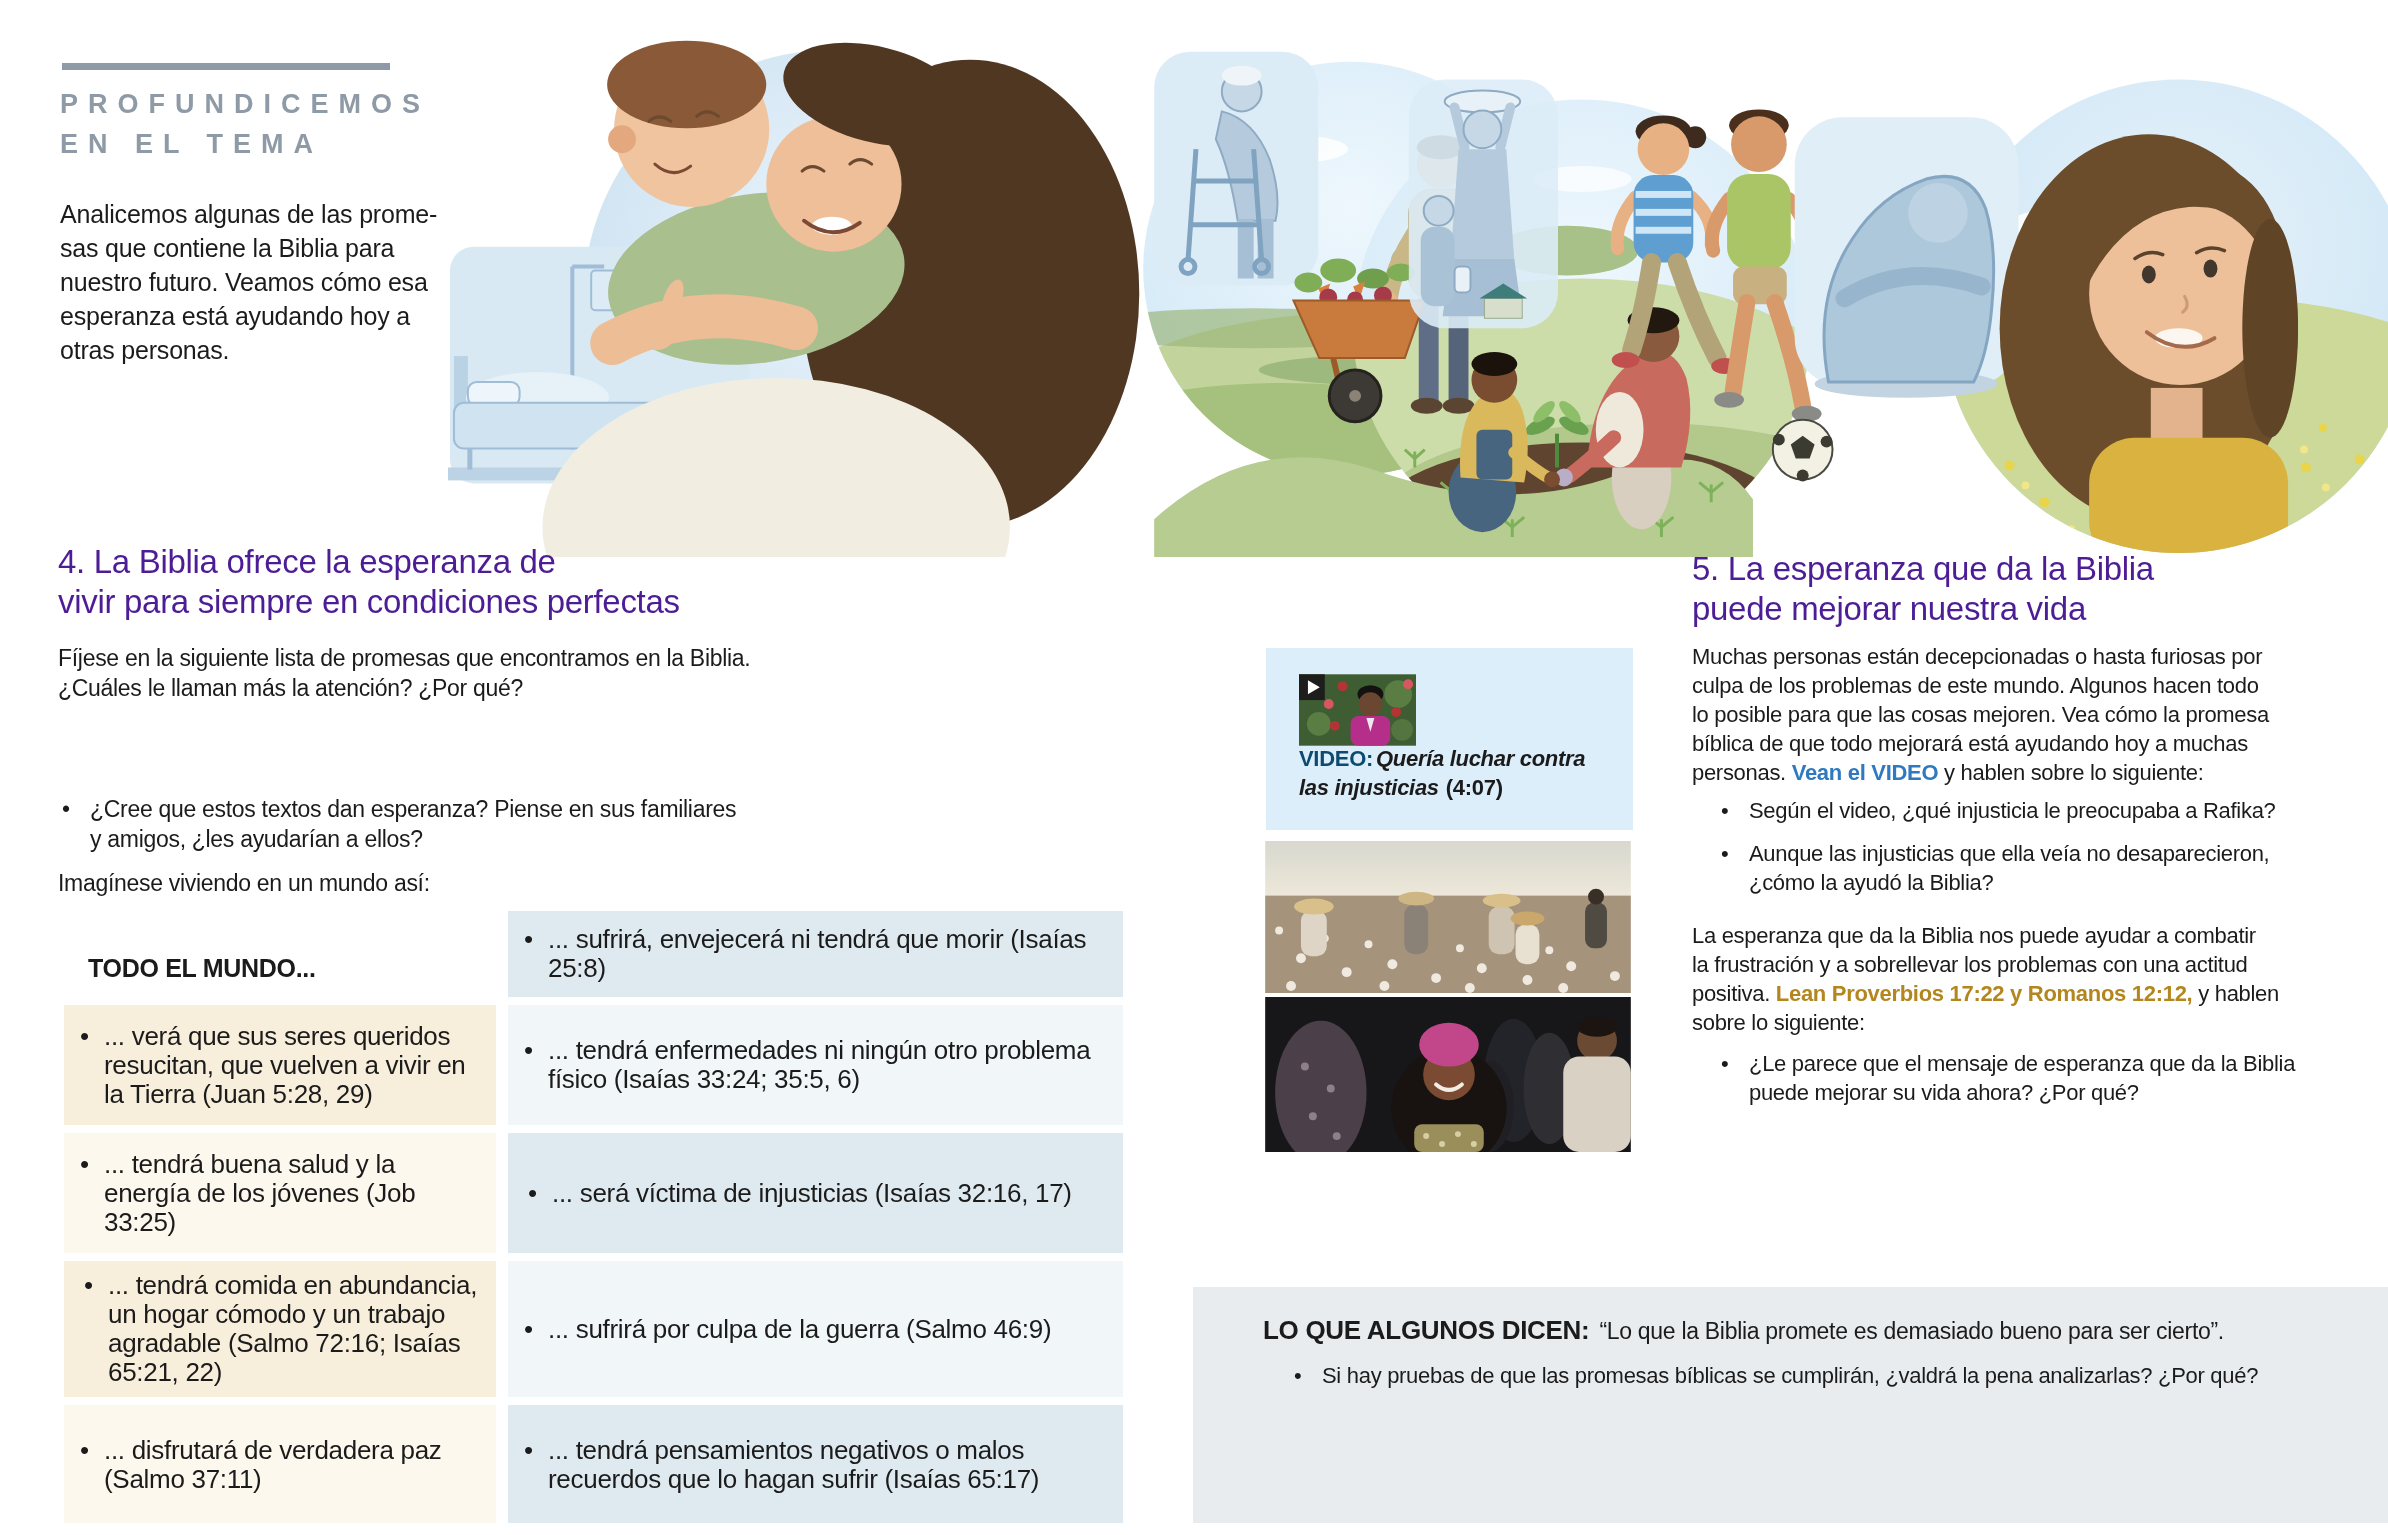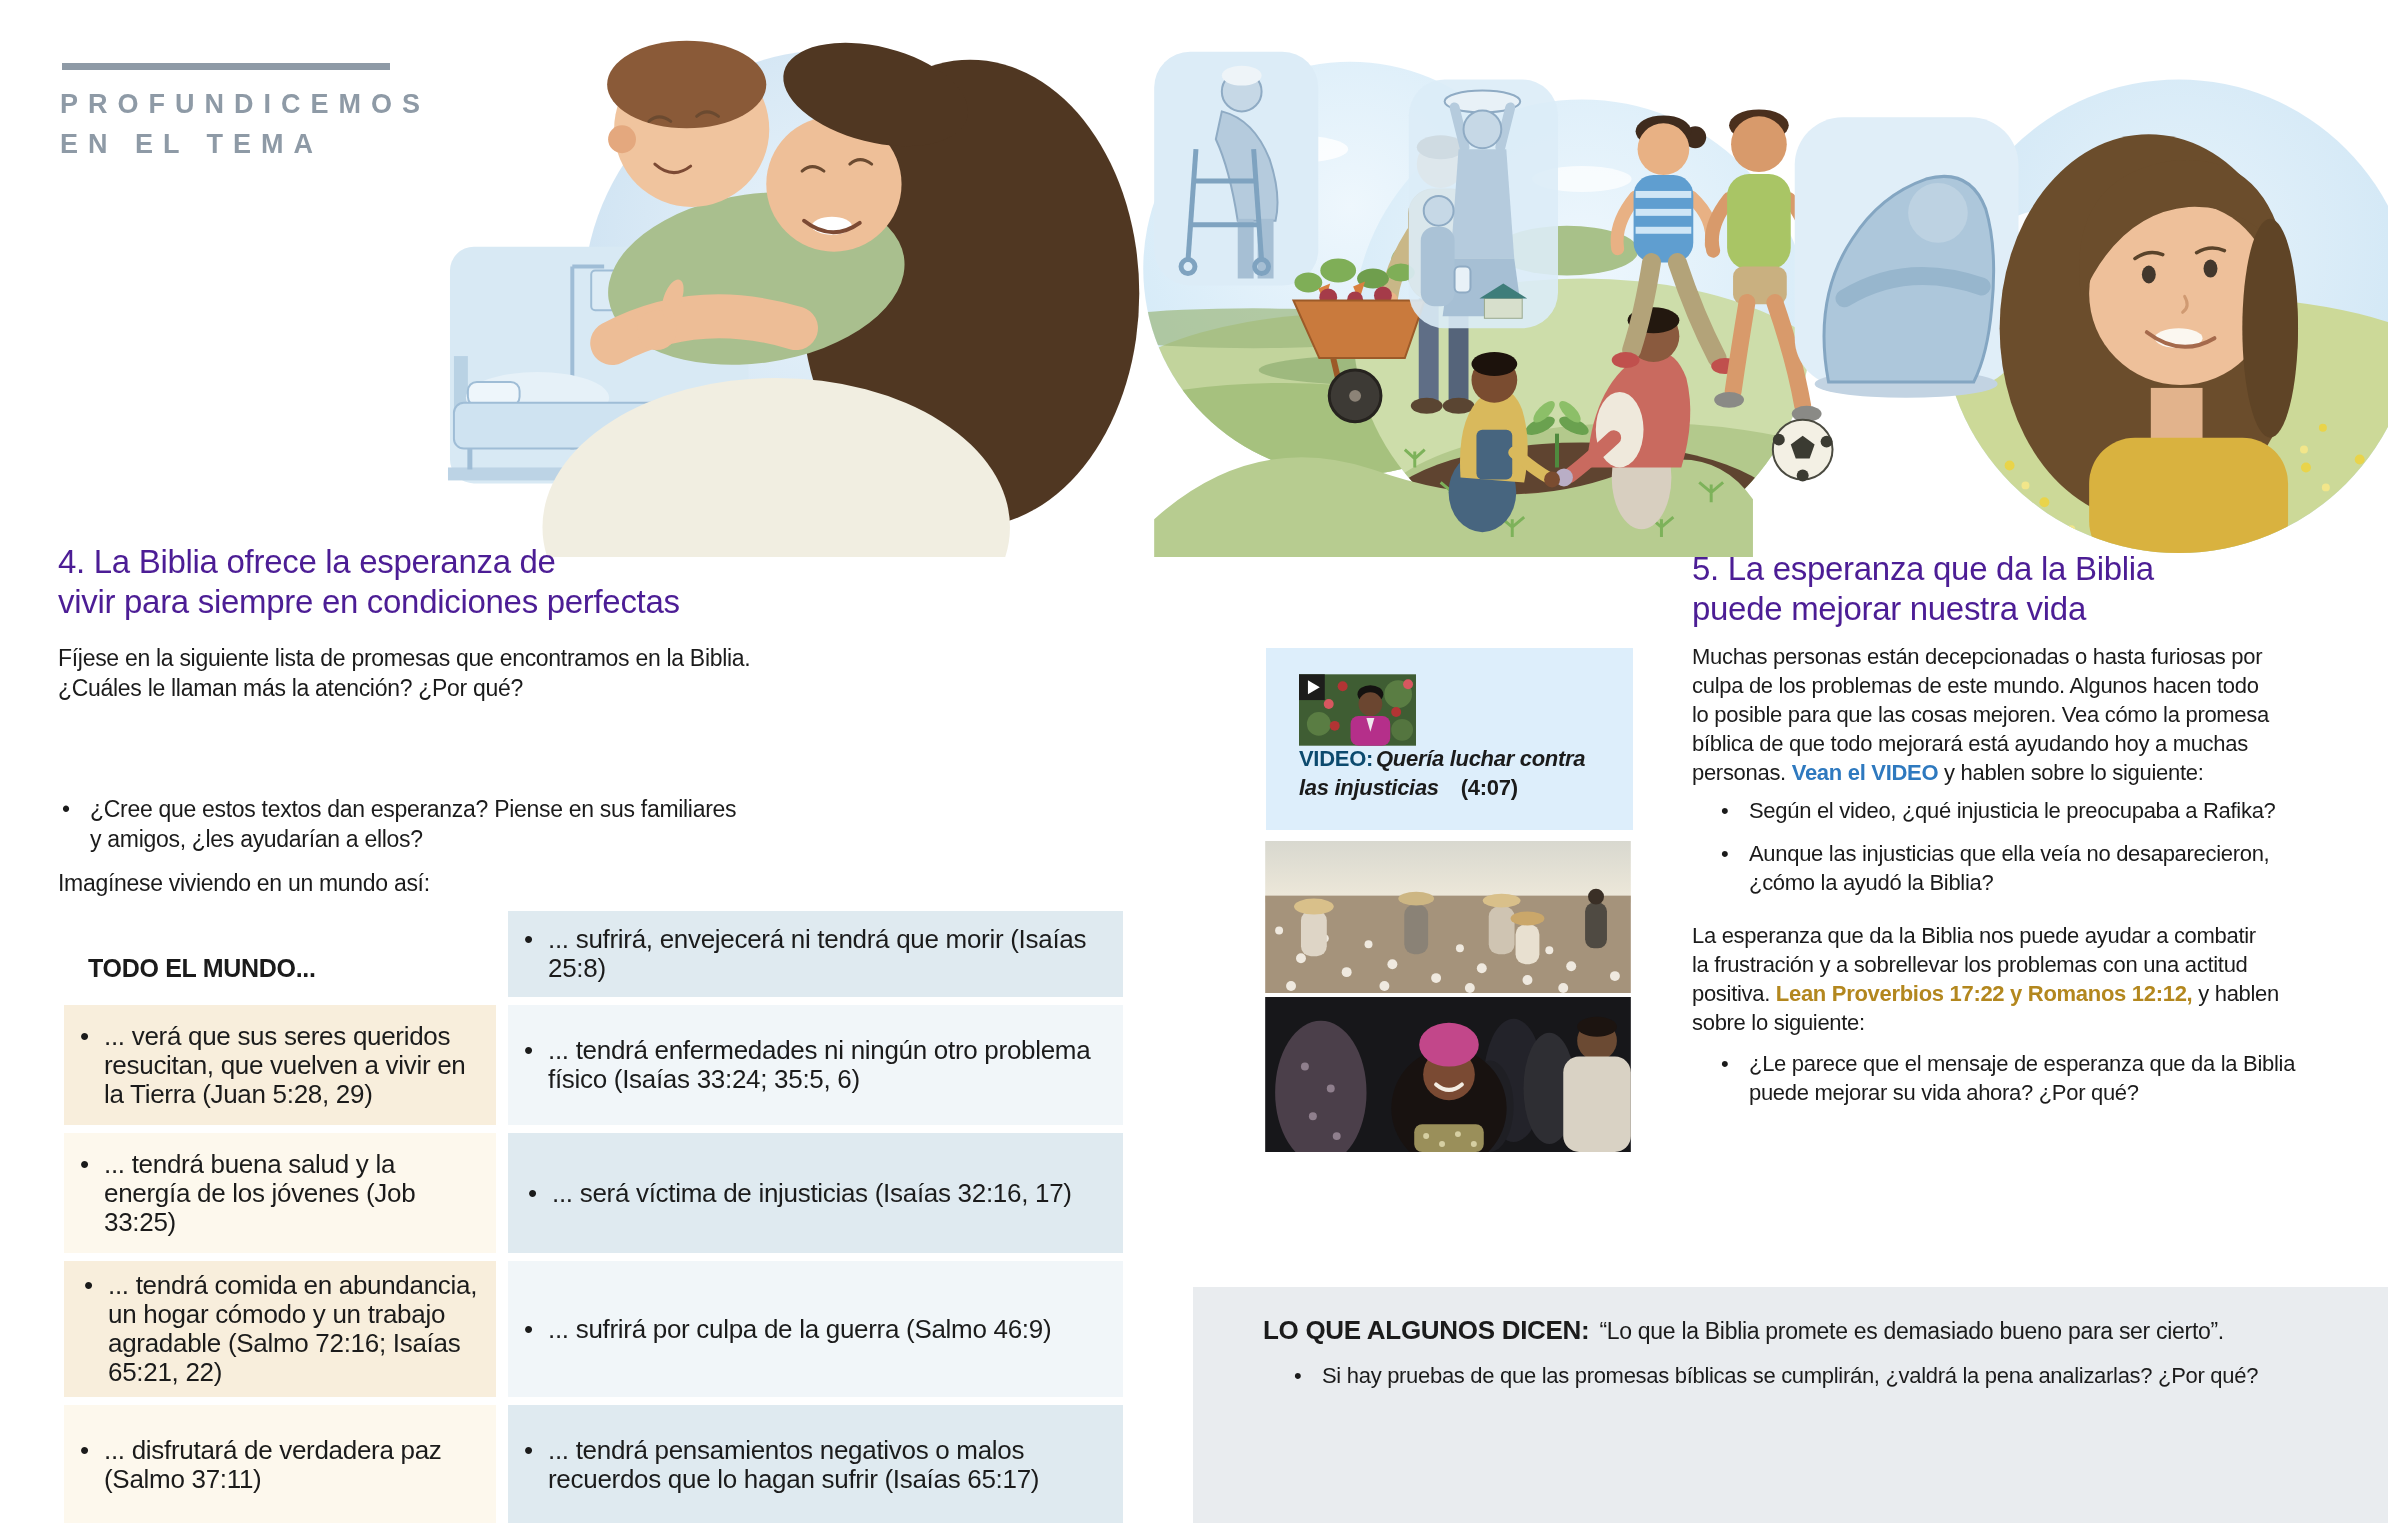--- a/index.html
+++ b/index.html
@@ -31,21 +31,21 @@
   .cellin::before{content:"•";display:inline-block;width:24px;text-indent:0;}
   .rowblue{background:#dfeaf0;}
   .rowblue-alt{background:#f1f6f9;}
   .rowbeige{background:#f8eedc;}
   .rowbeige-alt{background:#fdf8ed;}
   .h66{min-height:66px;} .h100{min-height:100px;} .h78{min-height:78px;padding-left:20px;} .h68{min-height:68px;}
   
   .vbox{width:367px;height:182px;background:#ddeefb;}
   .vcaption{font-size:22px;line-height:29px;font-weight:bold;width:318px;letter-spacing:-0.3px;}
   .vlabel{color:#0c4a6e;margin-right:3px;}
-  .vdur{margin-left:22px;}
+  .vdur{margin-left:7px;}
   
   .graybox{background:#e9ecef;}
   .lq-head{font-size:26px;font-weight:bold;letter-spacing:-0.3px;}
   .lq-quote{font-size:23px;letter-spacing:-0.3px;margin-left:10px;}
   .gb-bullet{font-size:22px;letter-spacing:-0.3px;line-height:29px;width:1095px;}
 </style>
 </head>
 <body>
 
 <div class="page">
@@ -304,20 +304,25 @@
       <path d="M 1786 260 q 14 -10 28 -4 M 1848 254 q 14 -8 28 -2" stroke="#59432a" stroke-width="3.5" fill="none" stroke-linecap="round"></path>
       <path d="M 1836 298 q 6 10 -2 16" stroke="#d09a72" stroke-width="3" fill="none" stroke-linecap="round"></path>
       <ellipse cx="1830" cy="340" rx="24" ry="10" fill="#fbf7f0"></ellipse>
       <path d="M 1798 334 q 34 26 68 6" stroke="#a56a4c" stroke-width="4" fill="none" stroke-linecap="round"></path>
     </g>
   </svg>
 
   <div class="abs kicker-bar" style="left:62px;top:63px"></div>
   <div class="abs kicker pre" style="left:60px;top:84px">PROFUNDICEMOS
 EN EL TEMA</div>
+  <div class="abs intro pre" style="left:60px;top:197px">Analicemos algunas de las prome-
+sas que contiene la Biblia para
+nuestro futuro. Veamos cómo esa
+esperanza está ayudando hoy a
+otras personas.</div>
 
   <h2 class="abs h-gold pre" style="left:58px;top:542px;margin:0">4. La Biblia ofrece la esperanza de
 vivir para siempre en condiciones perfectas</h2>
   <p class="abs body4 pre" style="left:58px;top:643px;margin:0">Fíjese en la siguiente lista de promesas que encontramos en la Biblia.
 ¿Cuáles le llaman más la atención? ¿Por qué?</p>
   <div class="abs body4 pre bullet" style="left:62px;top:794px;width:836px">¿Cree que estos textos dan esperanza? Piense en sus familiares
 y amigos, ¿les ayudarían a ellos?</div>
   <p class="abs body4" style="left:58px;top:868px;margin:0">Imagínese viviendo en un mundo así:</p>
 
   <div class="abs ptable" style="left:64px;top:911px">

